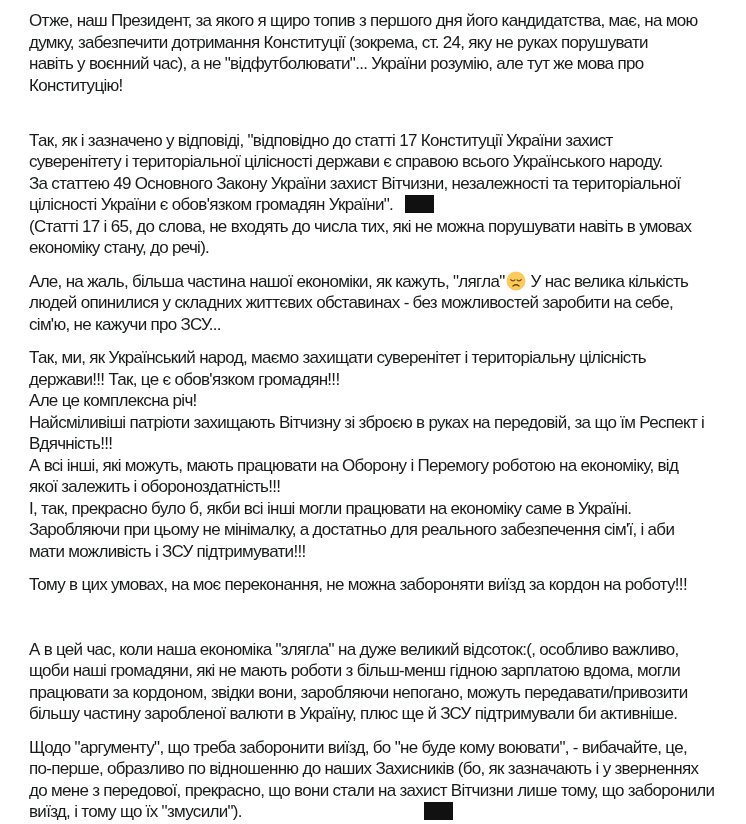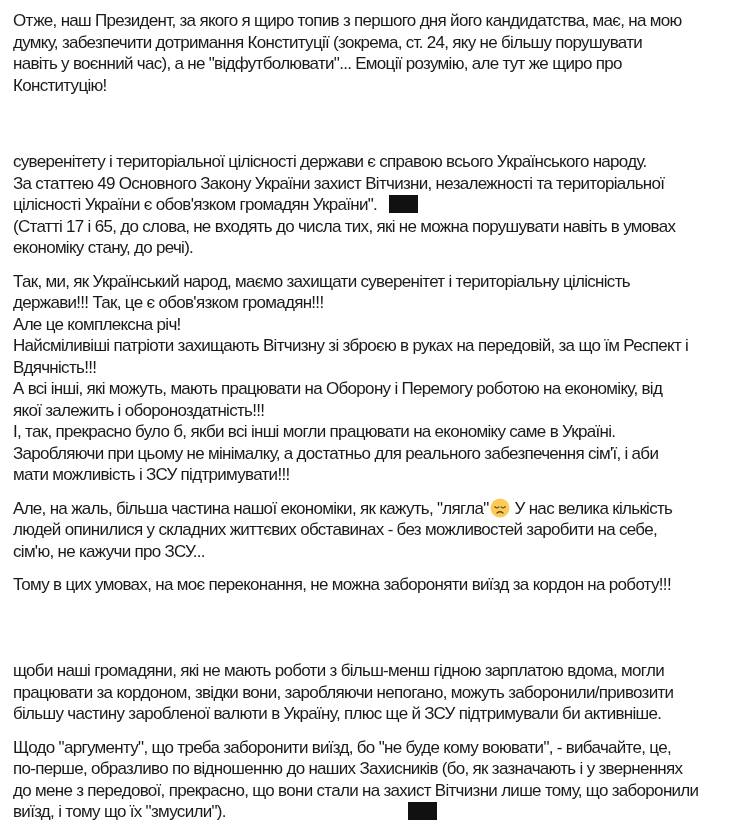--- a/index.html
+++ b/index.html
@@ -1,21 +1,21 @@
 <!DOCTYPE html>
 <html><head>
 <meta charset="utf-8">
 <style>
   html,body{margin:0;padding:0;}
   body{
     width:746px;height:824px;background:#ffffff;overflow:hidden;
     font-family:"Liberation Sans","DejaVu Sans",sans-serif;
   }
   .post{
-    padding:10px 12px 0 13px;
+    padding:10px 12px 0 29px;
     color:#181a1b;
     font-size:17px;
     letter-spacing:-0.7px;
     line-height:21.5px;
   }
   .blk{margin:0 0 12px 0;padding:0;}
   .ln{white-space:nowrap;}
   .blackbox{
     display:inline-block;width:29px;height:18px;
     background:#111111;vertical-align:-3px;
@@ -26,67 +26,67 @@
     display:inline-block;width:20px;height:20px;vertical-align:-4px;margin:0 1px;
   }
 </style>
 </head>
 <body>
 
 <div class="post">
 
   <p class="blk">
     <span class="ln">Отже, наш Президент, за якого я щиро топив з першого дня його кандидатства, має, на мою</span><br>
-    <span class="ln">думку, забезпечити дотримання Конституції (зокрема, ст. 24, яку не більшу порушувати</span><br>
-    <span class="ln">навіть у воєнний час), а не "відфутболювати"... Емоції розумію, але тут же щиро про</span><br>
+    <span class="ln">думку, забезпечити дотримання Конституції (зокрема, ст. 24, яку не руках порушувати</span><br>
+    <span class="ln">навіть у воєнний час), а не "відфутболювати"... України розумію, але тут же мова про</span><br>
     <span class="ln">Конституцію!</span>
   </p>
 
   <p class="blk">
     <br>
-    <br>
+    <span class="ln">Так, як і зазначено у відповіді, "відповідно до статті 17 Конституції України захист</span><br>
     <span class="ln">суверенітету і територіальної цілісності держави є справою всього Українського народу.</span><br>
     <span class="ln">За статтею 49 Основного Закону України захист Вітчизни, незалежності та територіальної</span><br>
     <span class="ln">цілісності України є обов'язком громадян України".</span><span class="blackbox bb-quote"></span><br>
     <span class="ln">(Статті 17 і 65, до слова, не входять до числа тих, які не можна порушувати навіть в умовах</span><br>
     <span class="ln">економіку стану, до речі).</span>
+  </p>
+
+  <p class="blk">
+    <span class="ln">Але, на жаль, більша частина нашої економіки, як кажуть, "лягла"</span><svg class="emoji" viewBox="0 0 36 36" xmlns="http://www.w3.org/2000/svg">
+        <circle cx="18" cy="18" r="17" fill="#fdca57"></circle>
+        <path d="M8.5 15.5 q3.5 4.5 7.5 0.5" stroke="#65471b" stroke-width="2.2" fill="none" stroke-linecap="round"></path>
+        <path d="M20 16 q3.5 4 7.5 -0.5" stroke="#65471b" stroke-width="2.2" fill="none" stroke-linecap="round"></path>
+        <path d="M12.5 27 q5.5 -4.5 11 0" stroke="#65471b" stroke-width="2.2" fill="none" stroke-linecap="round"></path>
+      </svg>
+    <span class="ln">У нас велика кількість</span><br>
+    <span class="ln">людей опинилися у складних життєвих обставинах - без можливостей заробити на себе,</span><br>
+    <span class="ln">сім'ю, не кажучи про ЗСУ...</span>
   </p>
 
   <p class="blk">
     <span class="ln">Так, ми, як Український народ, маємо захищати суверенітет і територіальну цілісність</span><br>
     <span class="ln">держави!!! Так, це є обов'язком громадян!!!</span><br>
     <span class="ln">Але це комплексна річ!</span><br>
     <span class="ln">Найсміливіші патріоти захищають Вітчизну зі зброєю в руках на передовій, за що їм Респект і</span><br>
     <span class="ln">Вдячність!!!</span><br>
     <span class="ln">А всі інші, які можуть, мають працювати на Оборону і Перемогу роботою на економіку, від</span><br>
     <span class="ln">якої залежить і обороноздатність!!!</span><br>
     <span class="ln">І, так, прекрасно було б, якби всі інші могли працювати на економіку саме в Україні.</span><br>
     <span class="ln">Заробляючи при цьому не мінімалку, а достатньо для реального забезпечення сім'ї, і аби</span><br>
     <span class="ln">мати можливість і ЗСУ підтримувати!!!</span>
   </p>
 
   <p class="blk">
-    <span class="ln">Але, на жаль, більша частина нашої економіки, як кажуть, "лягла"</span><svg class="emoji" viewBox="0 0 36 36" xmlns="http://www.w3.org/2000/svg">
-        <circle cx="18" cy="18" r="17" fill="#fdca57"></circle>
-        <path d="M8.5 15.5 q3.5 4.5 7.5 0.5" stroke="#65471b" stroke-width="2.2" fill="none" stroke-linecap="round"></path>
-        <path d="M20 16 q3.5 4 7.5 -0.5" stroke="#65471b" stroke-width="2.2" fill="none" stroke-linecap="round"></path>
-        <path d="M12.5 27 q5.5 -4.5 11 0" stroke="#65471b" stroke-width="2.2" fill="none" stroke-linecap="round"></path>
-      </svg>
-    <span class="ln">У нас велика кількість</span><br>
-    <span class="ln">людей опинилися у складних життєвих обставинах - без можливостей заробити на себе,</span><br>
-    <span class="ln">сім'ю, не кажучи про ЗСУ...</span>
-  </p>
-
-  <p class="blk">
     <span class="ln">Тому в цих умовах, на моє переконання, не можна забороняти виїзд за кордон на роботу!!!</span><br>
     <br>
     <br>
-    <br>
+    <span class="ln">А в цей час, коли наша економіка "злягла" на дуже великий відсоток:(, особливо важливо,</span><br>
     <span class="ln">щоби наші громадяни, які не мають роботи з більш-менш гідною зарплатою вдома, могли</span><br>
-    <span class="ln">працювати за кордоном, звідки вони, заробляючи непогано, можуть заборонили/привозити</span><br>
+    <span class="ln">працювати за кордоном, звідки вони, заробляючи непогано, можуть передавати/привозити</span><br>
     <span class="ln">більшу частину заробленої валюти в Україну, плюс ще й ЗСУ підтримували би активніше.</span>
   </p>
 
   <p class="blk">
     <span class="ln">Щодо "аргументу", що треба заборонити виїзд, бо "не буде кому воювати", - вибачайте, це,</span><br>
     <span class="ln">по-перше, образливо по відношенню до наших Захисників (бо, як зазначають і у зверненнях</span><br>
     <span class="ln">до мене з передової, прекрасно, що вони стали на захист Вітчизни лише тому, що заборонили</span><br>
     <span class="ln">виїзд, і тому що їх "змусили").</span><span class="blackbox bb-end"></span>
   </p>
 

